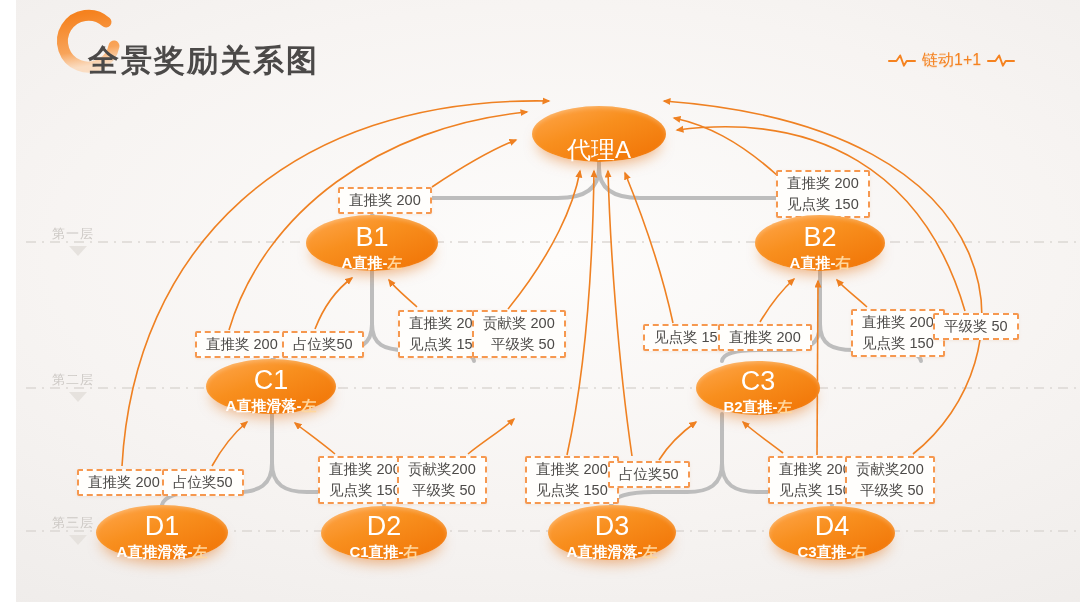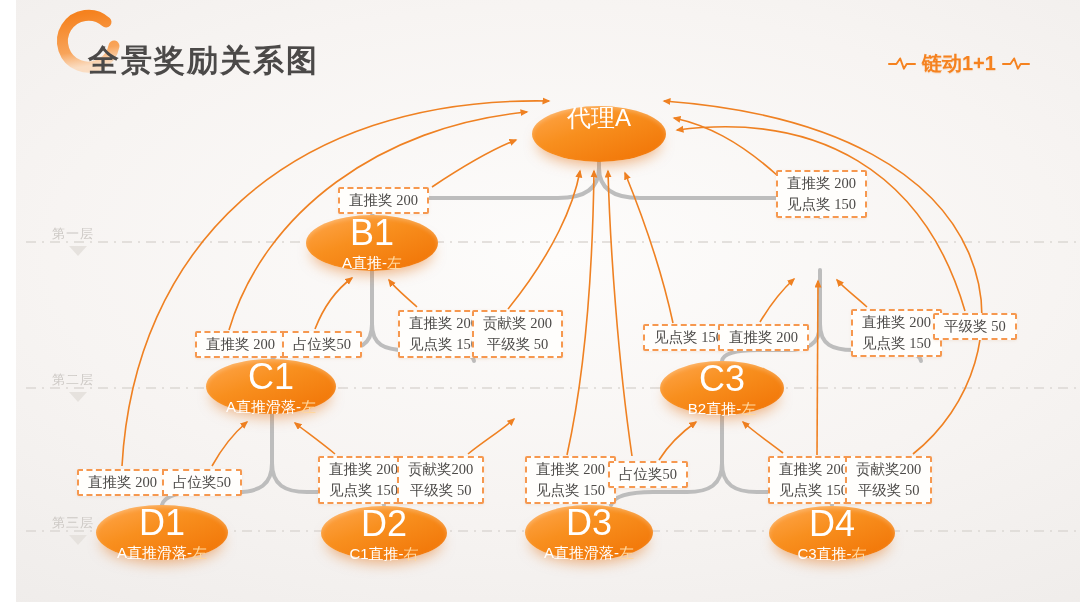--- a/index.html
+++ b/index.html
@@ -4,41 +4,40 @@
 <style>
   html,body{margin:0;padding:0;background:#fff;}
   #stage{
     position:relative;width:1080px;height:602px;overflow:hidden;
     background:radial-gradient(ellipse 85% 75% at 50% 42%, #fdfcfb 0%, #f7f4f2 55%, #efecea 100%);
     font-family:"Liberation Sans","DejaVu Sans",sans-serif;
     margin-left:16px;
   }
   .title{position:absolute;left:72px;top:40px;font-size:31px;font-weight:600;color:#4b4948;letter-spacing:2px;}
   .badge{position:absolute;left:872px;top:50px;display:flex;align-items:center;gap:6px;}
-  .badge-text{font-size:20px;font-weight:700;color:#f5821f;text-shadow:0 1px 1px rgba(245,130,31,.25);}
+  .badge-text{font-size:16px;font-weight:400;color:#f5821f;text-shadow:0 1px 1px rgba(245,130,31,.25);}
   
   .layer-label{position:absolute;font-size:13px;color:#ccc8c4;letter-spacing:1px;}
   .layer-tri{position:absolute;width:0;height:0;border-left:9px solid transparent;border-right:9px solid transparent;border-top:10px solid #e6e2de;}
   
   .node{
     position:absolute;border-radius:50%;
     background:linear-gradient(160deg,#ffa84f 0%,#f88f1e 42%,#f07103 100%);
     box-shadow:0 9px 14px -6px rgba(228,108,10,.5), inset 0 2px 4px rgba(255,255,255,.25);
-    color:#fff;display:flex;flex-direction:column;align-items:center;justify-content:flex-start;text-align:center;
+    color:#fff;display:flex;flex-direction:column;align-items:center;justify-content:flex-end;text-align:center;
   }
-  .node .nt{font-size:36px;line-height:1.02;font-weight:500;}
+  .node .nt{font-size:27px;line-height:1.02;font-weight:500;}
   .node.one .nt{font-size:24px;}
-  .node .ns{font-size:15px;line-height:1.15;margin-top:2px;white-space:nowrap;}
+  .node .ns{font-size:15px;line-height:1.15;margin-top:2px;white-space:nowrap;font-weight:bold;}
   .sfx{color:#ffd79e;}
   
   .rb{
     position:absolute;background:#fffefc;border:2px dashed #f6984f;border-radius:2px;
-    padding:1px 9px;font-size:14.5px;color:#4c4a48;text-align:center;line-height:21px;white-space:nowrap;
+    padding:1px 9px;font-size:14.5px;color:#4c4a48;text-align:right;line-height:21px;white-space:nowrap;
     box-shadow:0 1px 3px rgba(205,155,105,.15);
-    font-family:Liberation Serif, serif;
   }
   svg.wires{position:absolute;left:0;top:0;}
 </style>
 </head>
 <body>
 
 <div id="stage">
 
   <svg class="wires" width="1080" height="602" viewBox="0 0 1080 602">
     <defs>
@@ -181,37 +180,41 @@
       <div>平级奖 50</div>
     </div>
 
   <div class="node one" style="left:516px;top:106px;width:134px;height:56px">
     <div class="nt">代理A</div>
   </div>
   <div class="node" style="left:290px;top:215px;width:132px;height:56px">
     <div class="nt">B1</div>
     <div class="ns"><span>A直推-</span><span class="sfx">左</span></div>
   </div>
+  <div class="node" style="left:739px;top:215px;width:130px;height:56px">
+    <div class="nt">B2</div>
+    <div class="ns"><span>A直推-</span><span class="sfx">右</span></div>
+  </div>
   <div class="node" style="left:190px;top:359px;width:130px;height:55px">
     <div class="nt">C1</div>
     <div class="ns"><span>A直推滑落-</span><span class="sfx">左</span></div>
   </div>
-  <div class="node" style="left:644px;top:361px;width:124px;height:54px">
+  <div class="node" style="left:680px;top:361px;width:124px;height:54px">
     <div class="nt">C3</div>
     <div class="ns"><span>B2直推-</span><span class="sfx">左</span></div>
   </div>
   <div class="node" style="left:80px;top:505px;width:132px;height:55px">
     <div class="nt">D1</div>
     <div class="ns"><span>A直推滑落-</span><span class="sfx">左</span></div>
   </div>
   <div class="node" style="left:305px;top:506px;width:126px;height:54px">
     <div class="nt">D2</div>
     <div class="ns"><span>C1直推-</span><span class="sfx">右</span></div>
   </div>
-  <div class="node" style="left:509px;top:505px;width:128px;height:55px">
+  <div class="node" style="left:532px;top:505px;width:128px;height:55px">
     <div class="nt">D3</div>
     <div class="ns"><span>A直推滑落-</span><span class="sfx">左</span></div>
   </div>
   <div class="node" style="left:753px;top:506px;width:126px;height:54px">
     <div class="nt">D4</div>
     <div class="ns"><span>C3直推-</span><span class="sfx">右</span></div>
   </div>
 
 </div>
 

